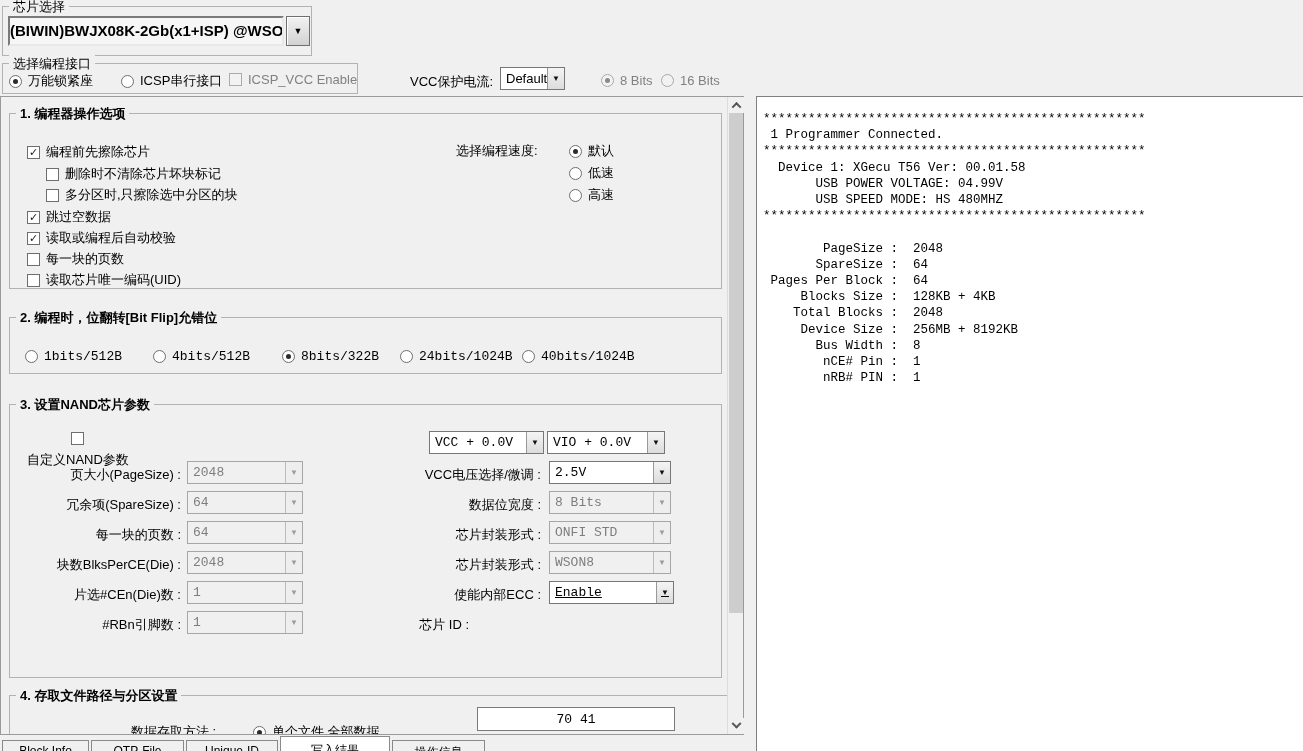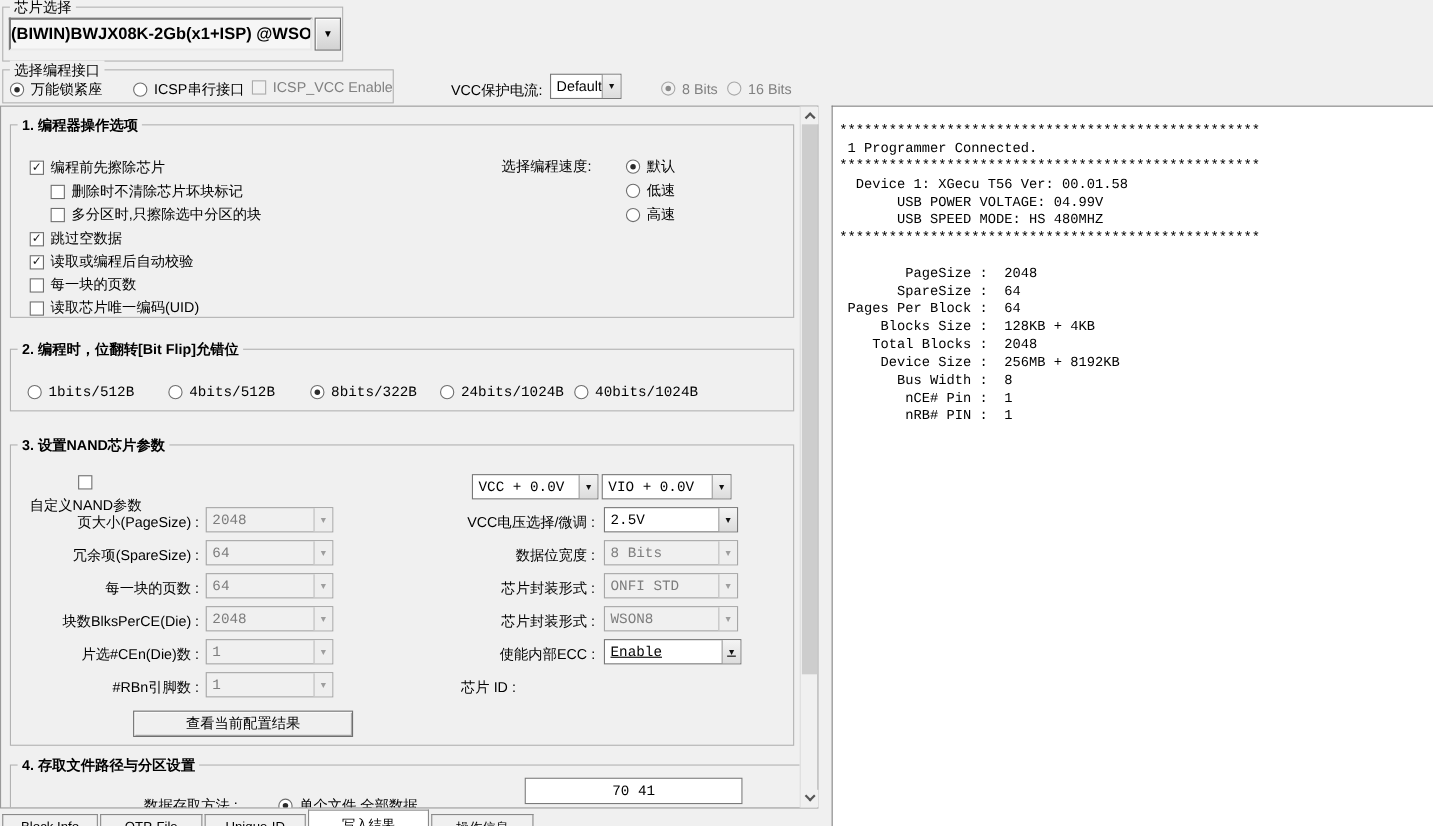--- a/index.html
+++ b/index.html
@@ -234,21 +234,20 @@
     <span class="val mono">WSON8</span>
     <span class="btn">▼</span>
   </div>
   <span class="rlabel" style="left:368px; top:489px; width:172px;">使能内部ECC :</span>
   <div class="combo" style="left:548px; top:484px; width:125px;text-decoration:underline;">
     <span class="val mono">Enable</span>
     <span class="btn">▼</span>
   </div>
   <span class="rlabel" style="left:368px; top:519px; width:100px;">芯片 ID :</span>
   <input class="chipid" value="70 41" style="">
-  <div class="pushbtn" style="top:549px;">查看当前配置结果</div>
 
   <div class="groupbox" style="left:8px; top:598px; width:818px; height:55px;">
     <span class="legend bold">4. 存取文件路径与分区设置</span>
   </div>
   <span class="lbl" style="left:130px; top:626px;">数据存取方法 :</span>
   <div class="row" style="left:252px; top:626px;">
     <span class="radio on"></span>
     <span>单个文件  全部数据</span>
   </div>
 </div>

